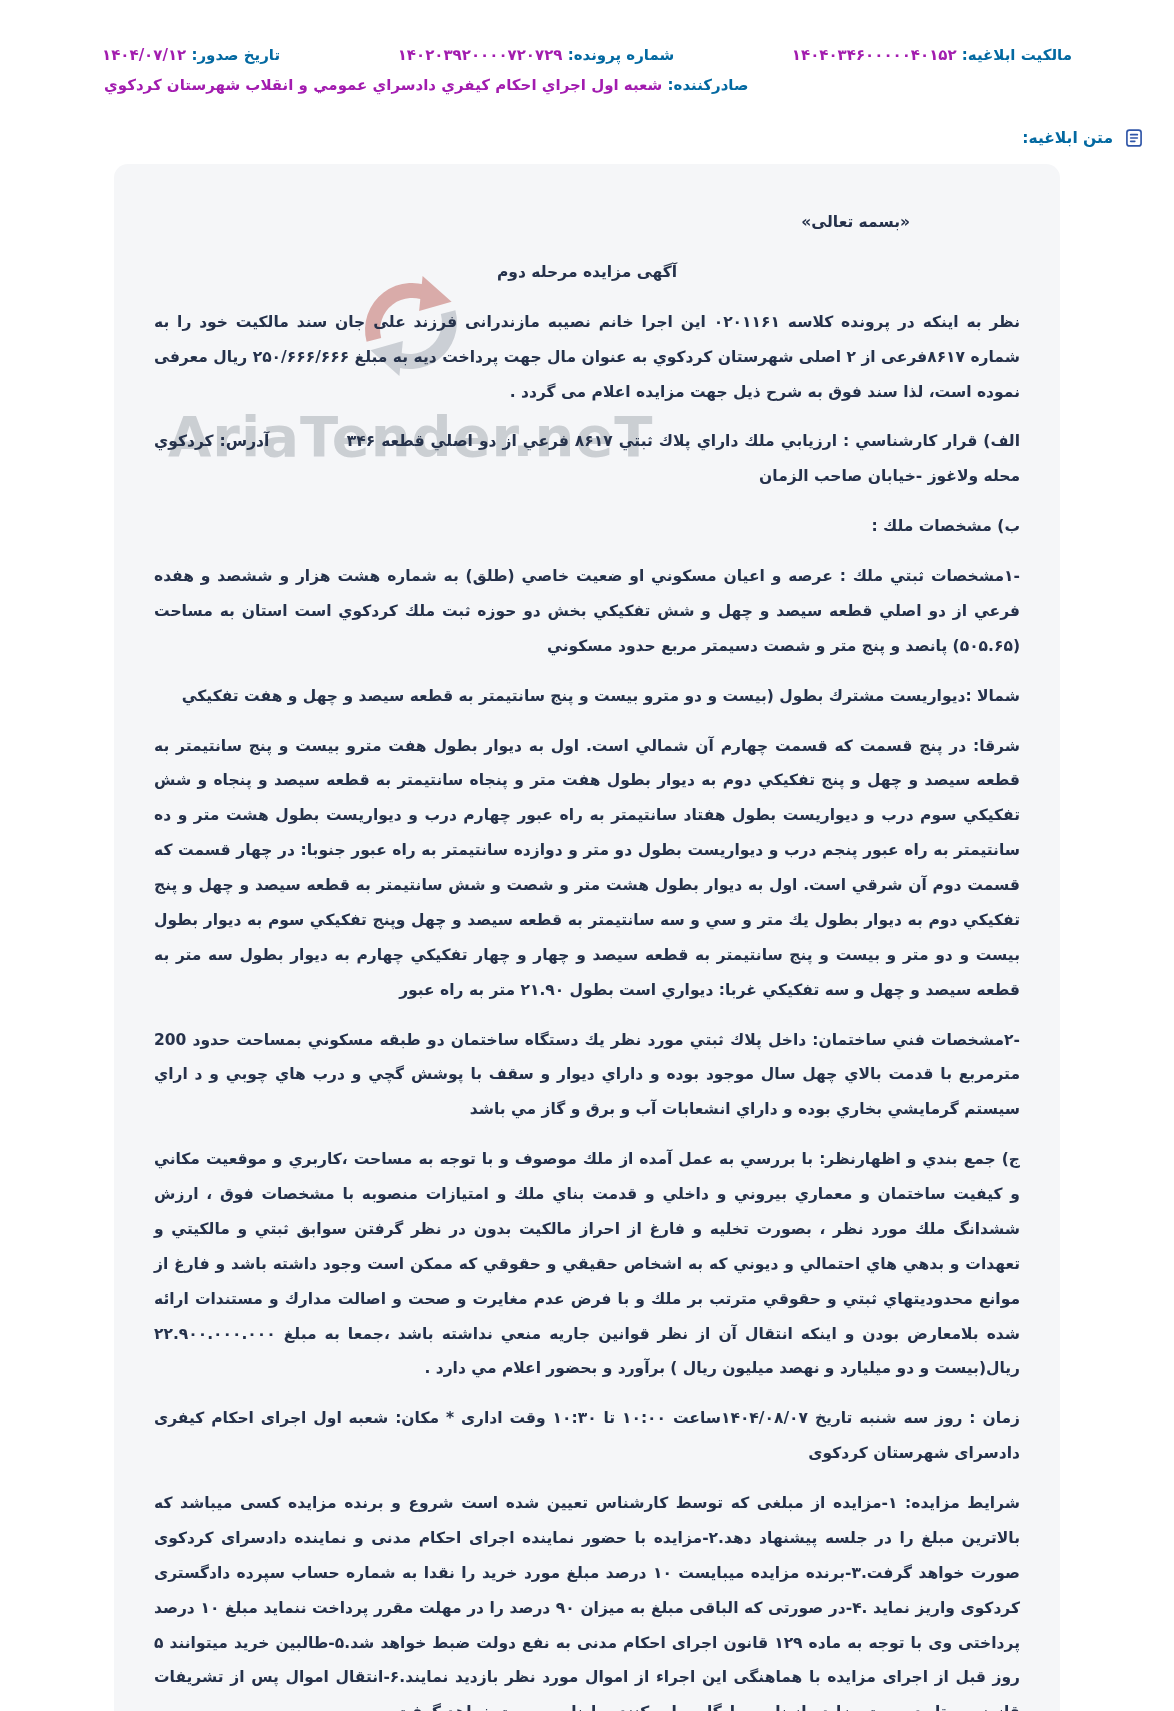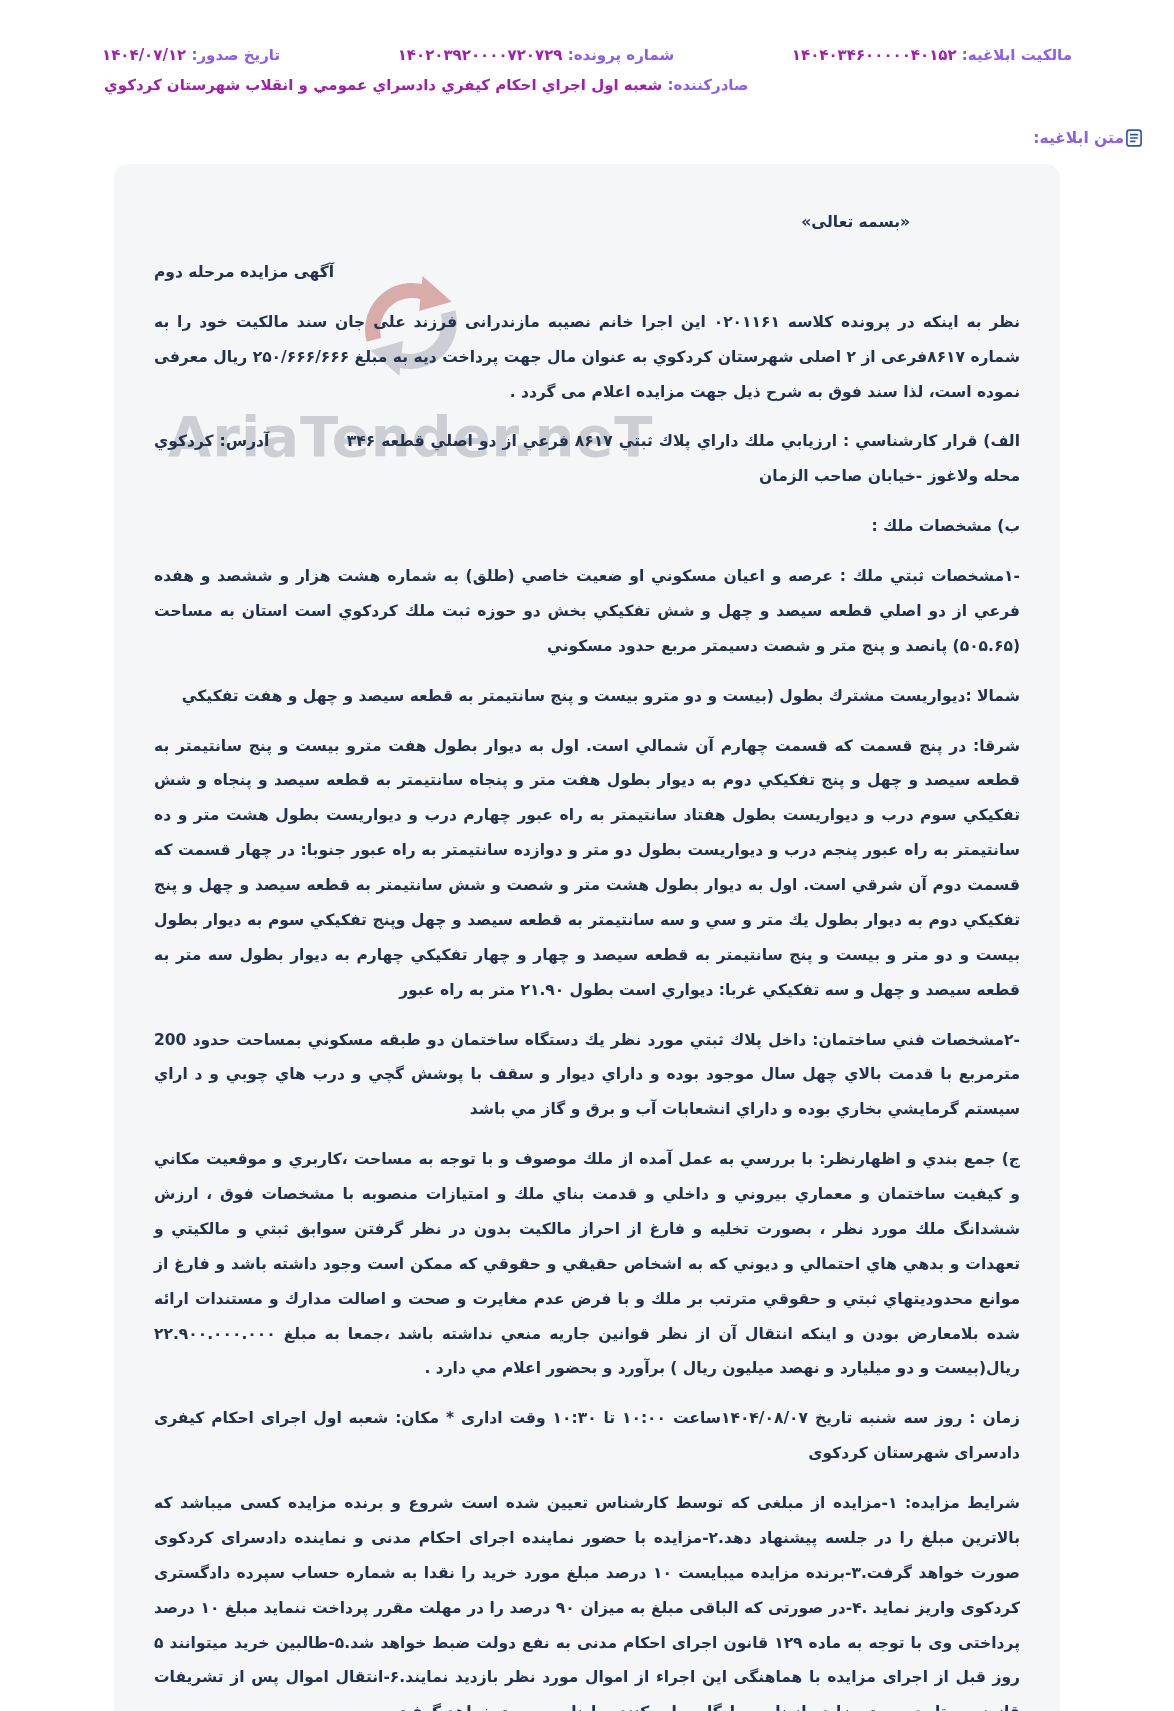--- a/index.html
+++ b/index.html
@@ -17,27 +17,27 @@
   .meta { font-size: 15px; font-weight: bold; }
   .meta-row1 {
     display: flex;
     justify-content: space-between;
     align-items: baseline;
     padding: 0 102px;
   }
   .meta-line { padding: 0 104px; text-align: left; }
   .meta-line.issuer { margin-top: 12px; }
   .meta-line.subject { margin-top: 14px; }
-  .lbl { color: #8b5cf6; }
+  .lbl { color: #0369a1; }
   .val { color: #a21caf; }
 
   .body-label-row {
     display: flex;
     align-items: center;
-    gap: 0;
+    gap: 11px;
     padding: 0 30px;
     margin-top: 34px;
     font-size: 15.5px;
     font-weight: bold;
   }
   .doc-icon { display: inline-flex; align-items: center; }
 
   
   .card {
     position: relative;
@@ -52,21 +52,21 @@
     position: relative;
     z-index: 1;
     font-size: 15.5px;
     font-weight: bold;
     line-height: 2.25;
     text-align: justify;
     color: #26324b;
     margin: 15px 0;
   }
   .card p.besmele { text-align: right; padding-left: 0; padding-right: 110px; }
-  .card p.title  { text-align: left; }
+  .card p.title  { text-align: center; }
 
   
   .watermark {
     position: absolute;
     top: 104px;
     left: 54px;
     display: flex;
     align-items: center;
     gap: 16px;
     direction: ltr;

